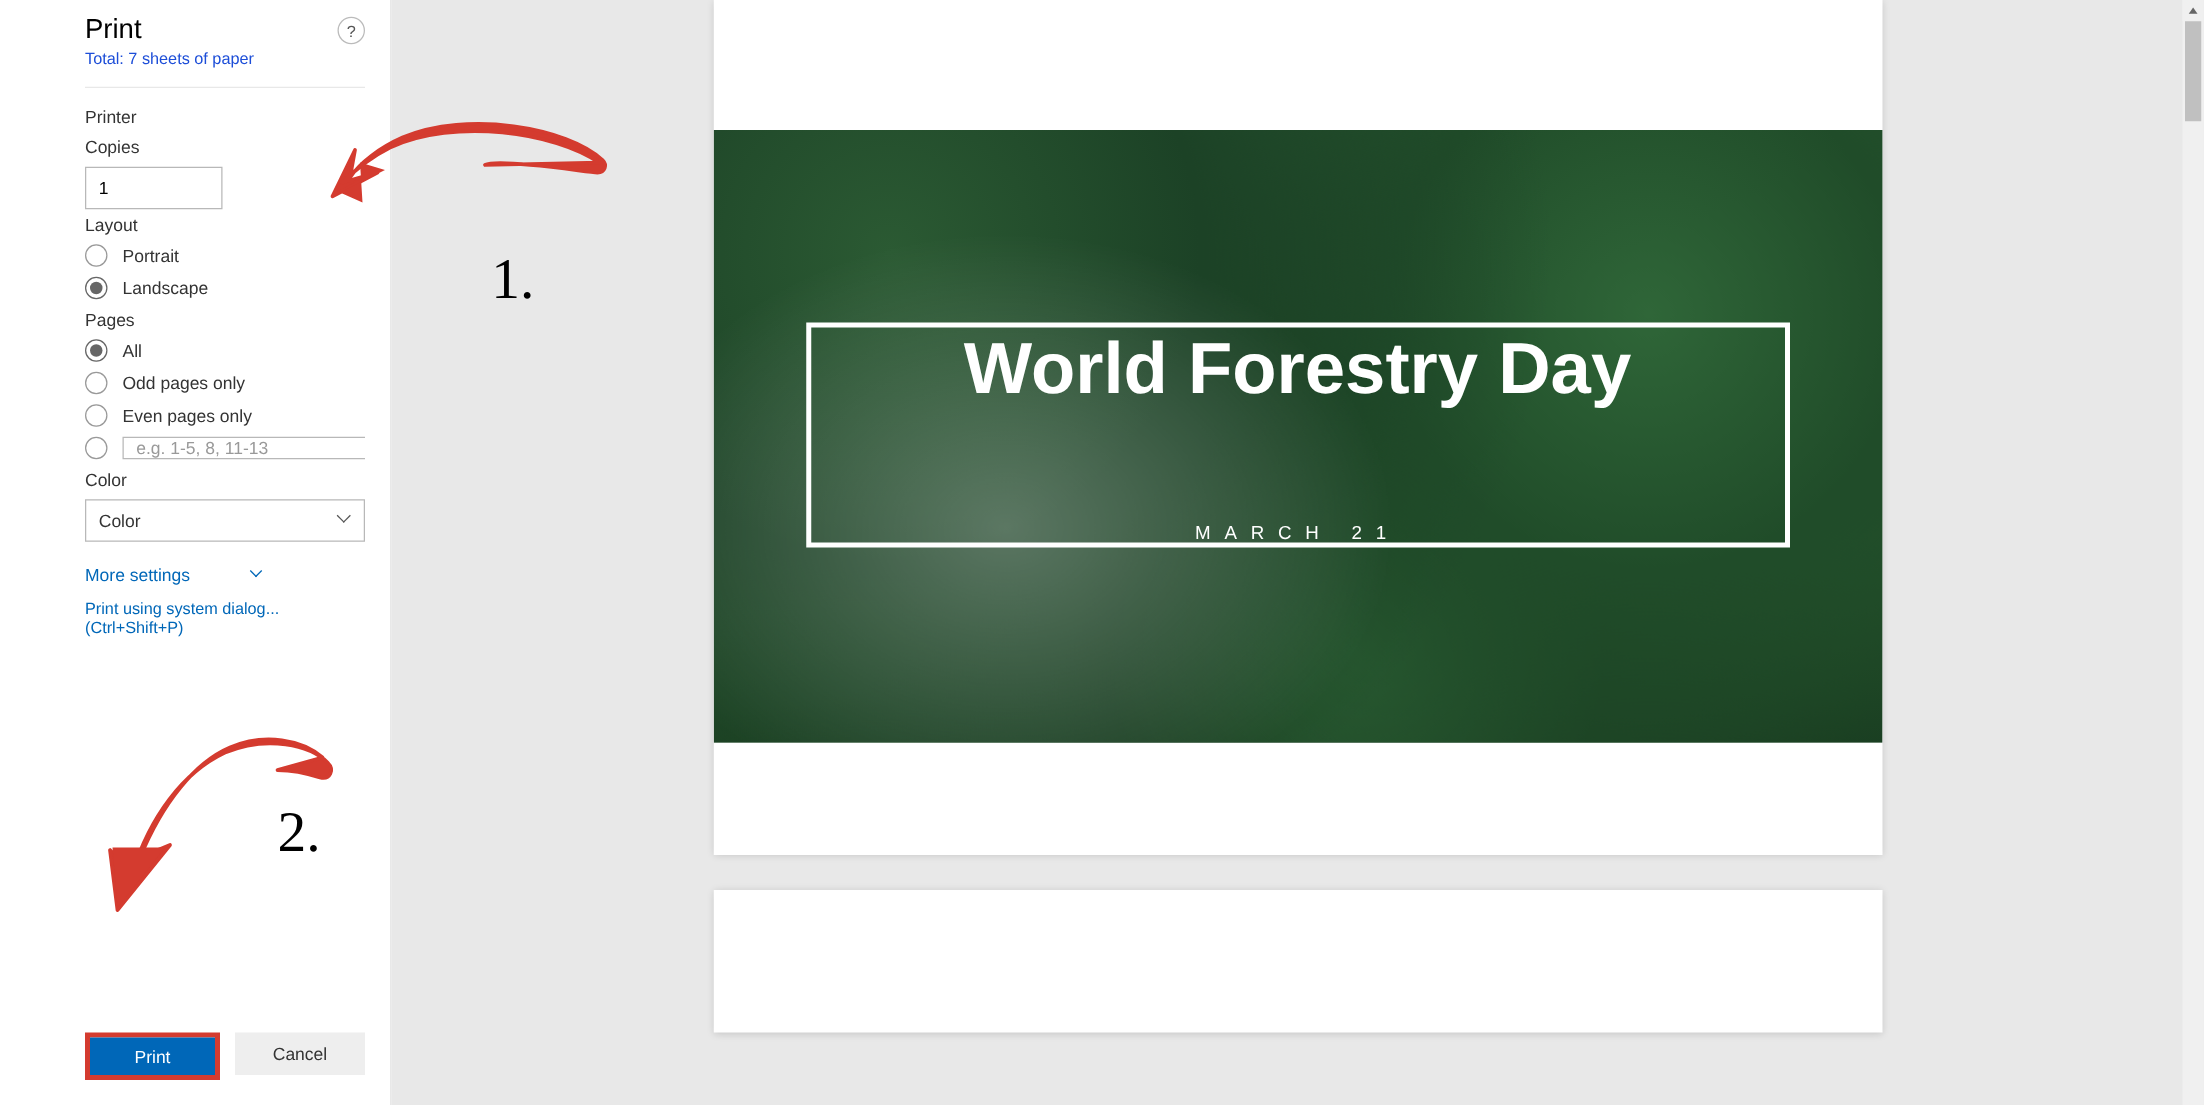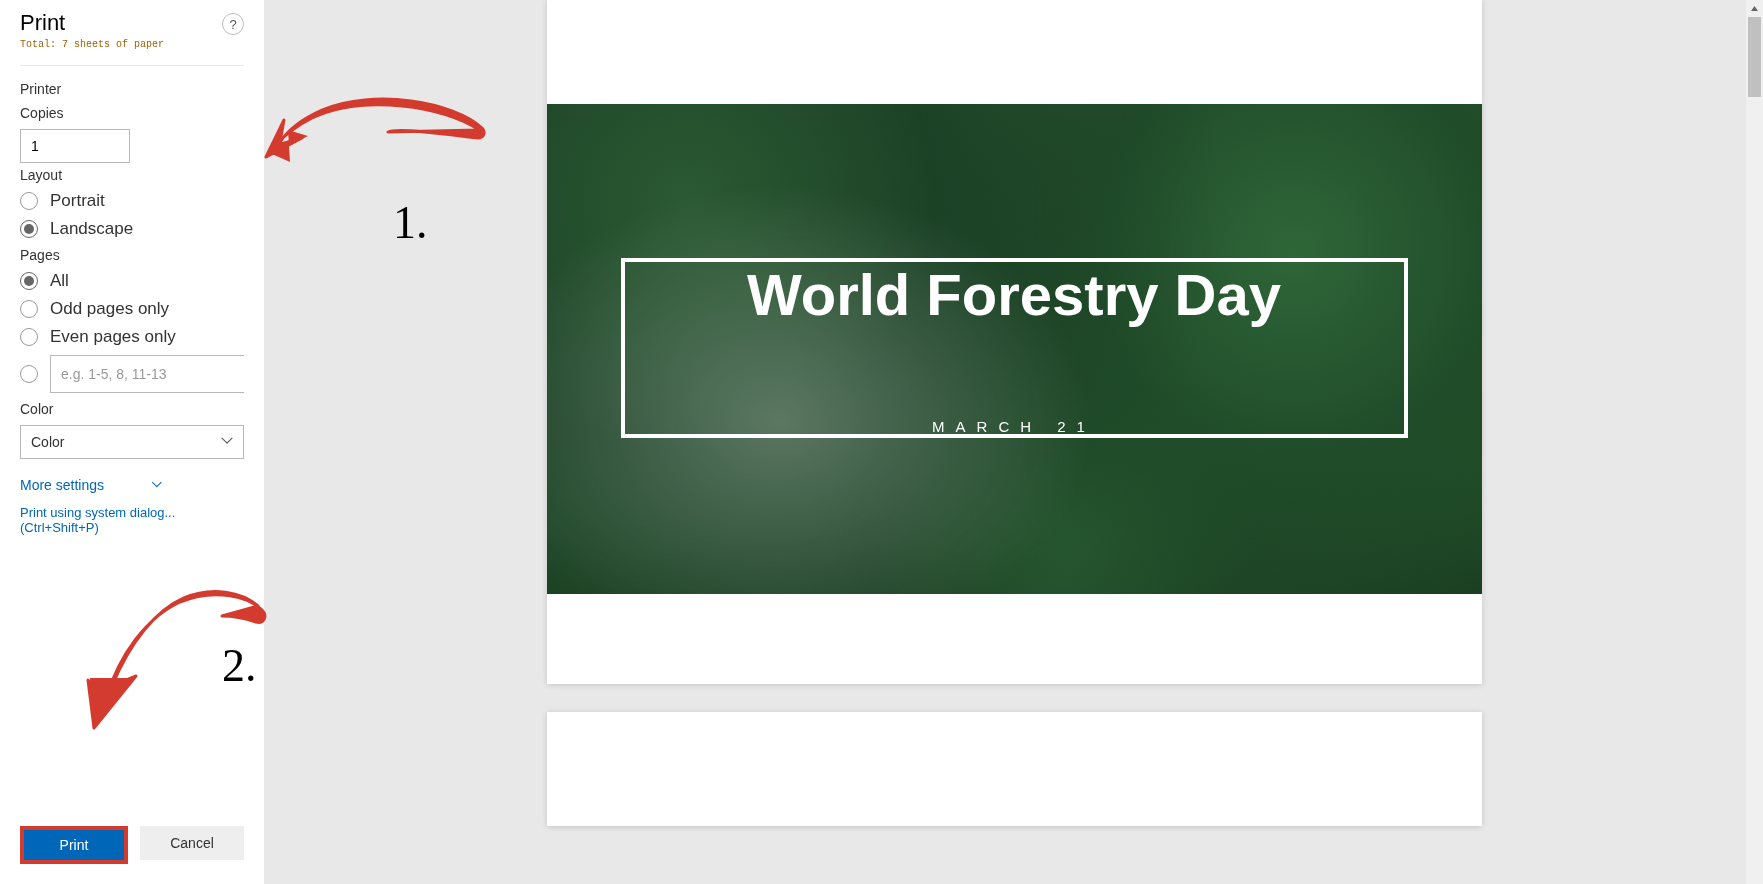--- a/index.html
+++ b/index.html
@@ -6,34 +6,34 @@
   body {
     font-family: "Segoe UI", Arial, sans-serif;
     font-size: 14px;
     color: #333;
     background: #fff;
     width: 1763px;
     height: 884px;
     overflow: hidden;
     position: relative;
   }
-  .container { display: flex; height: 100%; }
+  .container { display: flex; height: 100%; padding-left: 48px; }
   .sidebar {
     width: 265px;
     background: #fff;
     border-right: 1px solid #e8e8e8;
     padding: 10px 20px 20px 20px;
     display: flex;
     flex-direction: column;
     position: relative;
   }
   .sidebar-top { flex: 1; overflow-y: auto; }
   .header-row { display: flex; justify-content: space-between; align-items: flex-start; }
   .title { font-size: 22px; font-weight: 400; color: #000; }
-  .subtitle { font-size: 10px; color: #a16207; margin-top: 3px; font-family: Liberation Mono, monospace; }
+  .subtitle { font-size: 13px; color: #1d4ed8; margin-top: 3px; }
   .help-btn {
     width: 22px; height: 22px; border: 1px solid #bbb; border-radius: 50%;
     display: flex; align-items: center; justify-content: center;
     font-size: 13px; color: #555; cursor: pointer; background: #fff;
     margin-top: 3px;
   }
   .divider { height: 1px; background: #e8e8e8; margin: 15px -20px 15px -20px; }
   .field-label { font-size: 14px; color: #333; margin-bottom: 8px; margin-top: 4px; }
   .select {
     width: 100%; height: 34px; border: 1px solid #b8b8b8;
@@ -64,23 +64,23 @@
   }
   .radio {
     width: 18px; height: 18px; border: 1.5px solid #999; border-radius: 50%;
     margin-right: 12px; display: flex; align-items: center; justify-content: center;
     flex-shrink: 0; background:#fff;
   }
   .radio.selected { border-color: #666; }
   .radio.selected::after {
     content: ""; width: 10px; height: 10px; background: #666; border-radius: 50%;
   }
-  .radio-label { font-size: 17px; color: #333; }
+  .radio-label { font-size: 14px; color: #333; }
   .page-input {
-    flex: 1; height: 38px; border: 1px solid #b8b8b8;
+    flex: 1; height: 18px; border: 1px solid #b8b8b8;
     padding: 0 10px; font-size: 14px; outline: none; color: #999; margin-left:0;
   }
   .page-input::placeholder { color: #999; }
   .link { color: #0067b8; font-size: 14px; cursor: pointer; margin-top: 18px; display: inline-flex; align-items: center; gap: 44px; }
   .link .chev-sm { margin-left: 6px; width: 8px; height: 8px; }
   .link .chev-sm::before {
     content: ""; display: block; width: 6px; height: 6px;
     border-right: 1.5px solid #0067b8; border-bottom: 1.5px solid #0067b8;
     transform: rotate(45deg) translate(-2px,-1px);
   }

